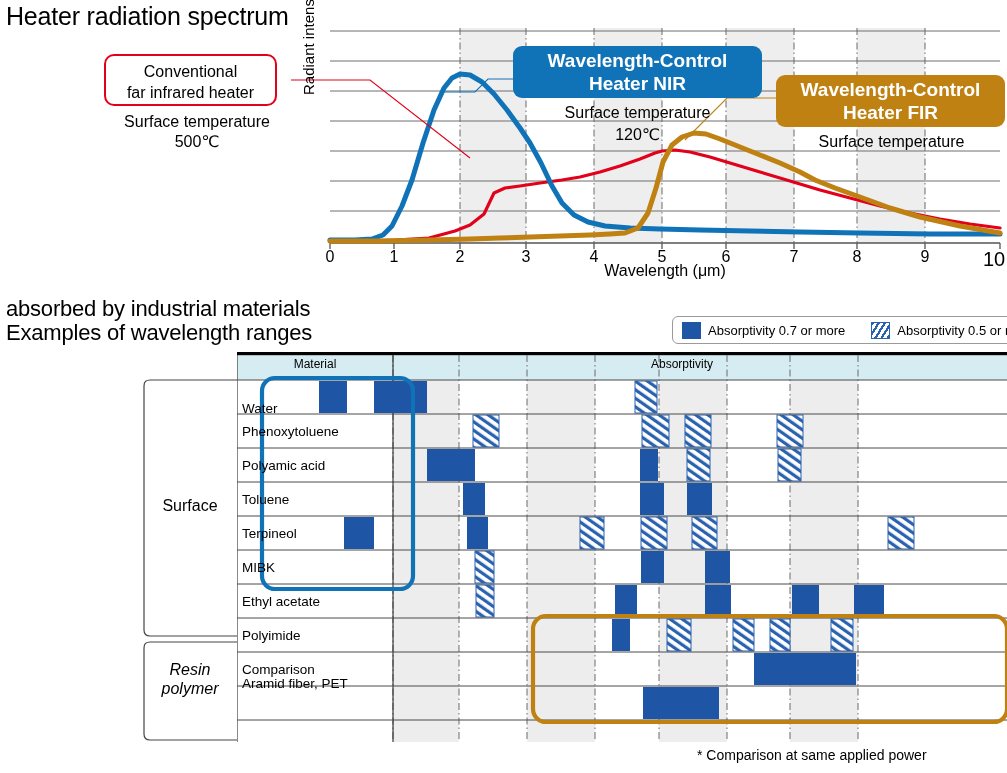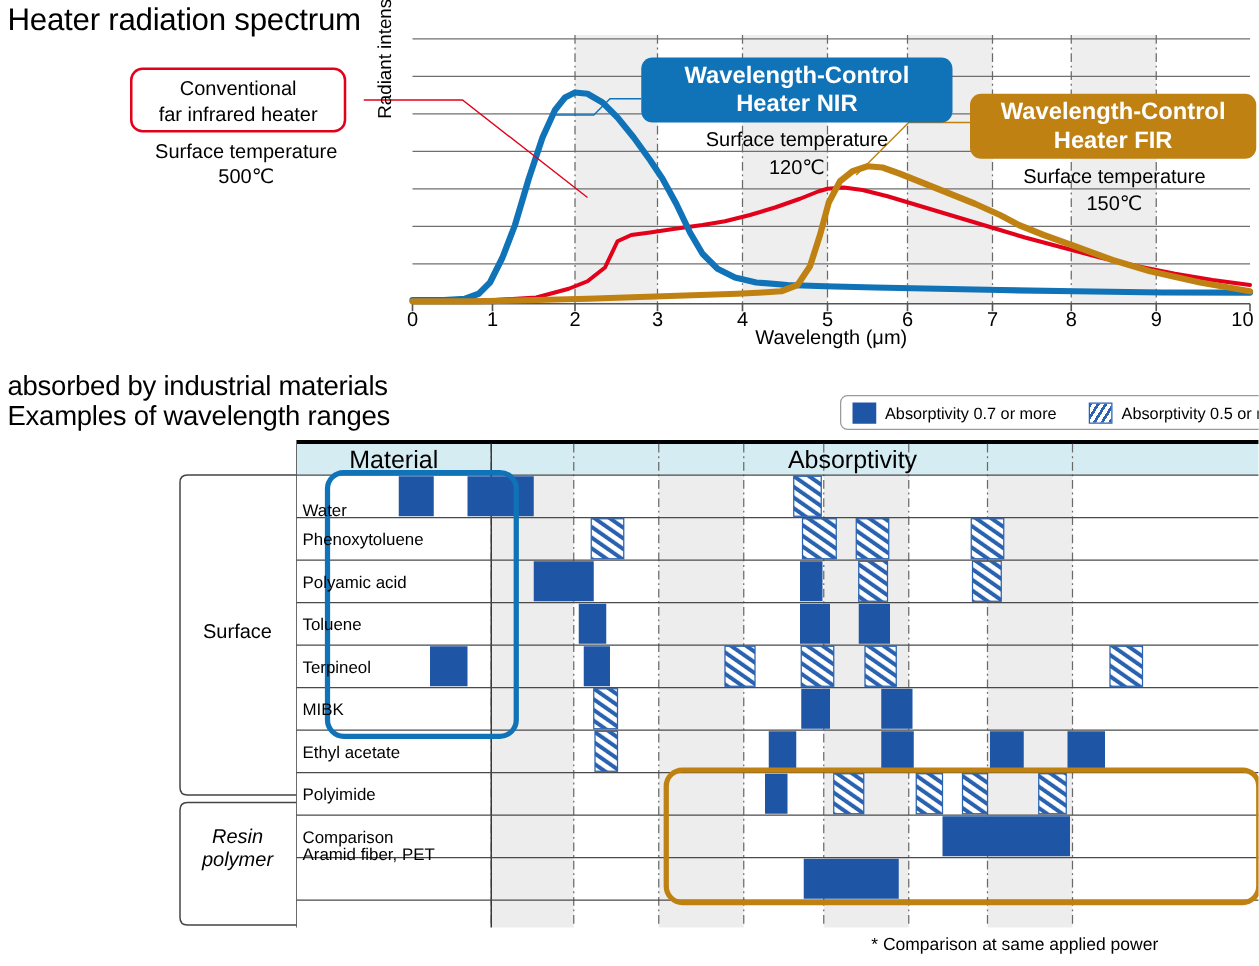--- a/index.html
+++ b/index.html
@@ -143,21 +143,21 @@
   }
   #tbl-svg{display:block;}
   .cellname{
     position:absolute;
     font-size:13.5px;
     white-space:nowrap;
     color:#000;
   }
   .hdr{
     position:absolute;
-    font-size:20px;
+    font-size:12px;
     white-space:nowrap;
     text-align:center;
   }
   .grp{
     position:absolute;
     font-size:16px;
     text-align:center;
     line-height:19px;
     white-space:nowrap;
   }
@@ -250,21 +250,21 @@
   <div class="abs" style="left:322px;top:248px;width:16px;text-align:center;font-size:16px;">0</div>
   <div class="abs" style="left:386px;top:248px;width:16px;text-align:center;font-size:16px;">1</div>
   <div class="abs" style="left:452px;top:248px;width:16px;text-align:center;font-size:16px;">2</div>
   <div class="abs" style="left:518px;top:248px;width:16px;text-align:center;font-size:16px;">3</div>
   <div class="abs" style="left:586px;top:248px;width:16px;text-align:center;font-size:16px;">4</div>
   <div class="abs" style="left:654px;top:248px;width:16px;text-align:center;font-size:16px;">5</div>
   <div class="abs" style="left:718px;top:248px;width:16px;text-align:center;font-size:16px;">6</div>
   <div class="abs" style="left:786px;top:248px;width:16px;text-align:center;font-size:16px;">7</div>
   <div class="abs" style="left:849px;top:248px;width:16px;text-align:center;font-size:16px;">8</div>
   <div class="abs" style="left:917px;top:248px;width:16px;text-align:center;font-size:16px;">9</div>
-  <div class="abs" style="left:982px;top:248px;width:24px;text-align:center;font-size:16px;">10</div>
+  <div class="abs" style="left:982px;top:248px;width:24px;text-align:center;font-size:20px;">10</div>
 
   <div class="callout" id="callout-conv">
     <div>Conventional</div>
     <div>far infrared heater</div>
   </div>
   <div class="abs" id="conv-sub">
     <div>Surface temperature</div>
     <div>500℃</div>
   </div>
 
@@ -276,21 +276,20 @@
     <div>Surface temperature</div>
     <div>120℃</div>
   </div>
 
   <div class="callout" id="callout-fir">
     <div>Wavelength-Control</div>
     <div>Heater FIR</div>
   </div>
   <div class="abs" id="fir-sub">
     <div>Surface temperature</div>
-    <div>150℃</div>
   </div>
 </div>
 
 <div id="legend">
   <span class="sw sw-solid"></span>
   <span>Absorptivity 0.7 or more</span>
   <span class="legend-gap"></span>
   <span class="sw sw-hatch"></span>
   <span>Absorptivity 0.5 or more</span>
 </div>

